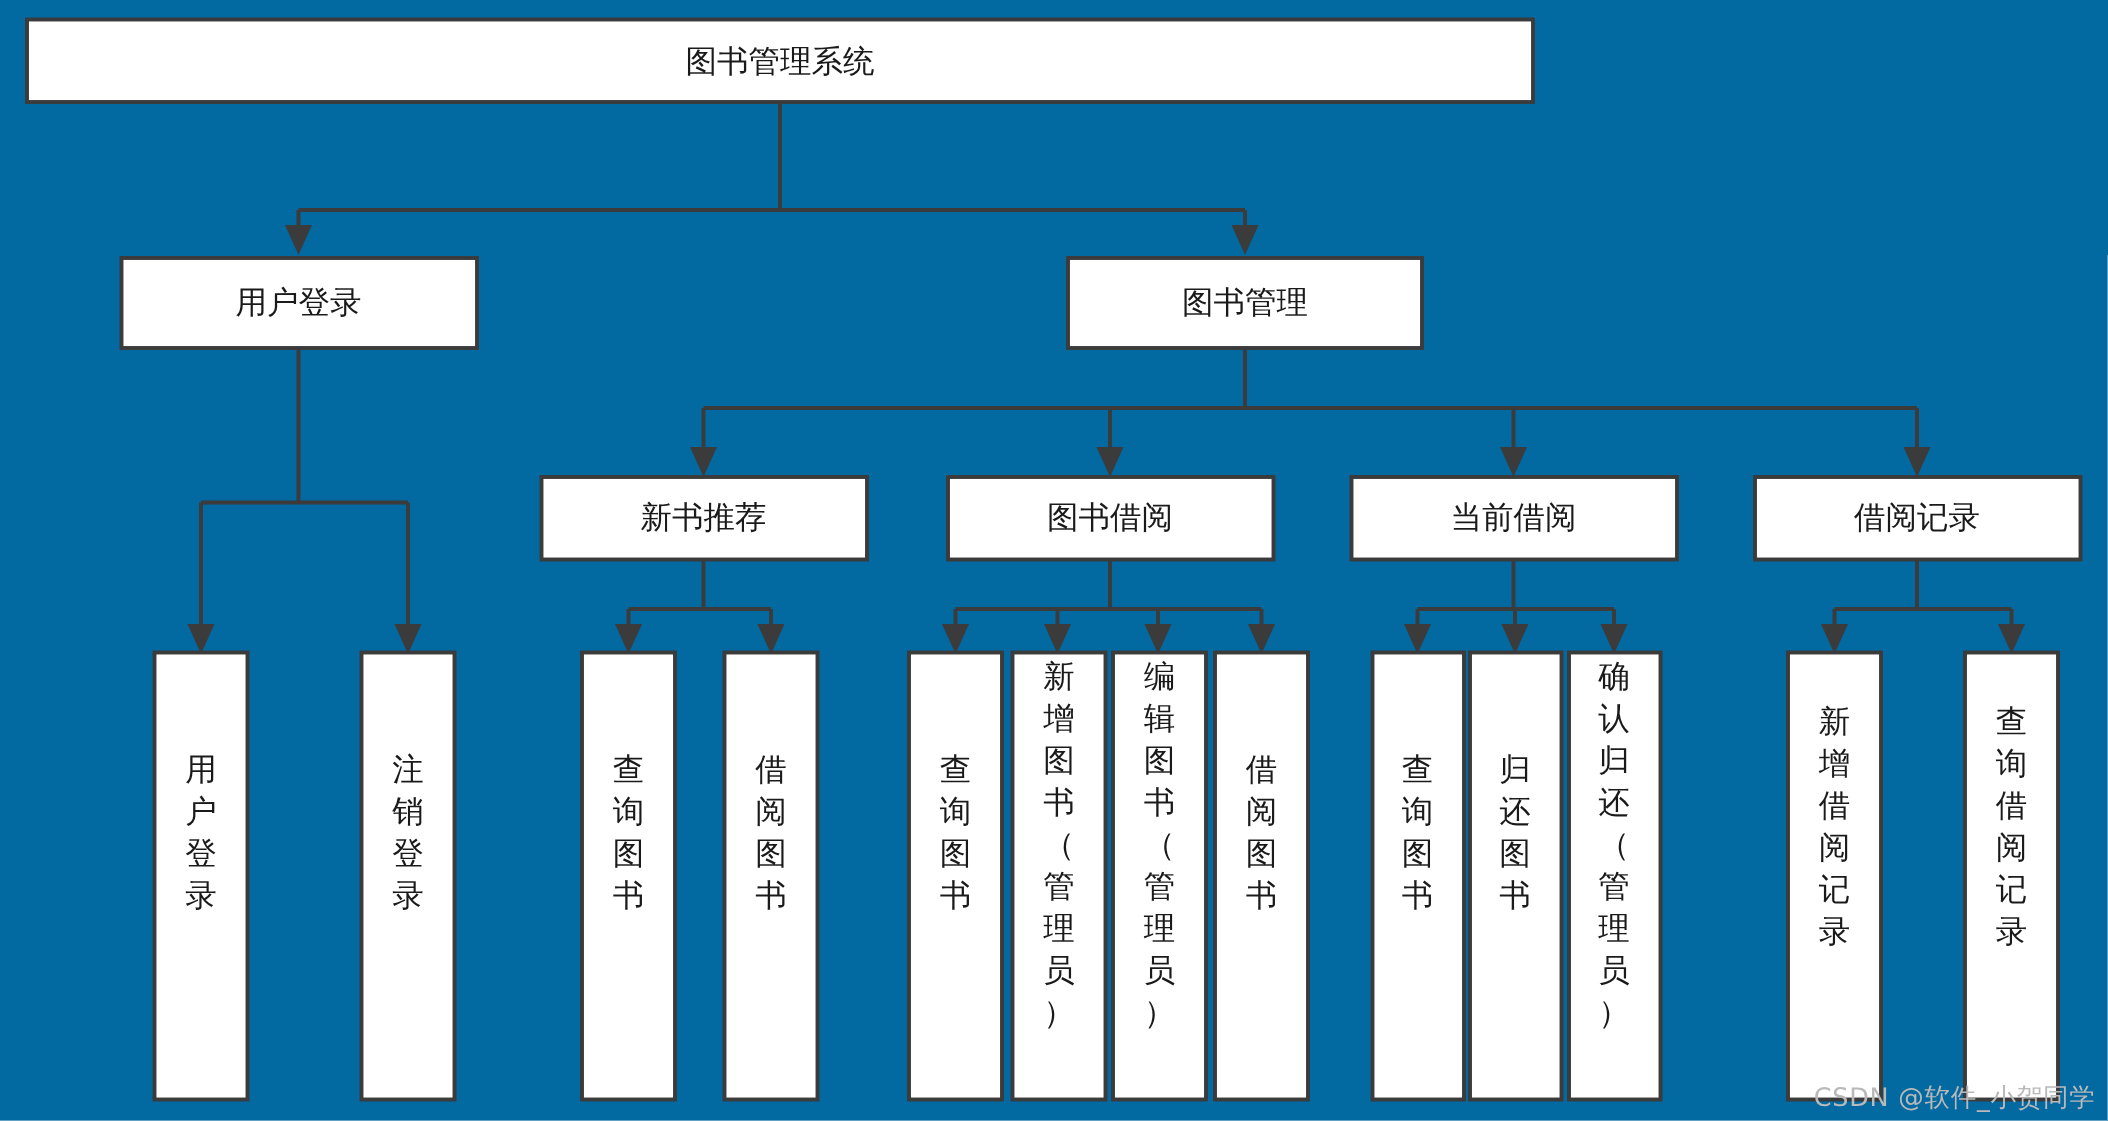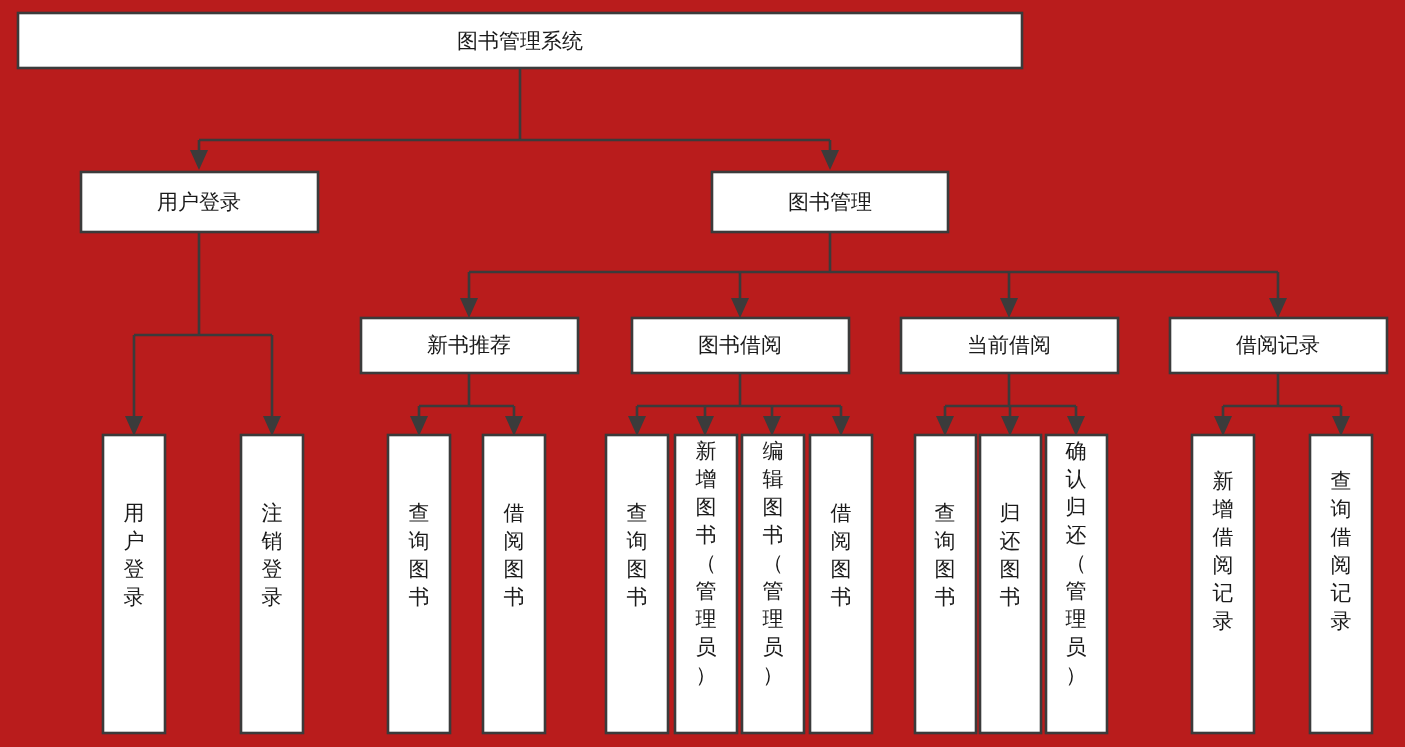--- a/index.html
+++ b/index.html
@@ -11,21 +11,21 @@
   body {
     width: 1405px;
     height: 747px;
     overflow: hidden;
     font-family: "DejaVu Sans", "Liberation Sans", sans-serif;
   }
   #diagram-root {
     position: relative;
     width: 1405px;
     height: 747px;
-    background: #b91c1c;
+    background: #0369a1;
   }
   svg#tree {
     display: block;
     width: 1405px;
     height: 747px;
   }
   .node-box {
     fill: #ffffff;
     stroke: #3b3b3b;
     stroke-width: 2.6;
@@ -235,13 +235,14 @@
       <text class="node-label-vertical vtext" x="1223" y="488"><tspan x="1223" dy="0">新</tspan><tspan x="1223" dy="28">增</tspan><tspan x="1223" dy="28">借</tspan><tspan x="1223" dy="28">阅</tspan><tspan x="1223" dy="28">记</tspan><tspan x="1223" dy="28">录</tspan></text>
     </g>
 
     <g>
       <rect class="node-box" x="1310" y="435" width="62" height="298"></rect>
       <text class="node-label-vertical vtext" x="1341" y="488"><tspan x="1341" dy="0">查</tspan><tspan x="1341" dy="28">询</tspan><tspan x="1341" dy="28">借</tspan><tspan x="1341" dy="28">阅</tspan><tspan x="1341" dy="28">记</tspan><tspan x="1341" dy="28">录</tspan></text>
     </g>
 
   </svg>
 
+  <div class="watermark">CSDN @软件_小贺同学</div>
 </div>
 
 </body></html>

